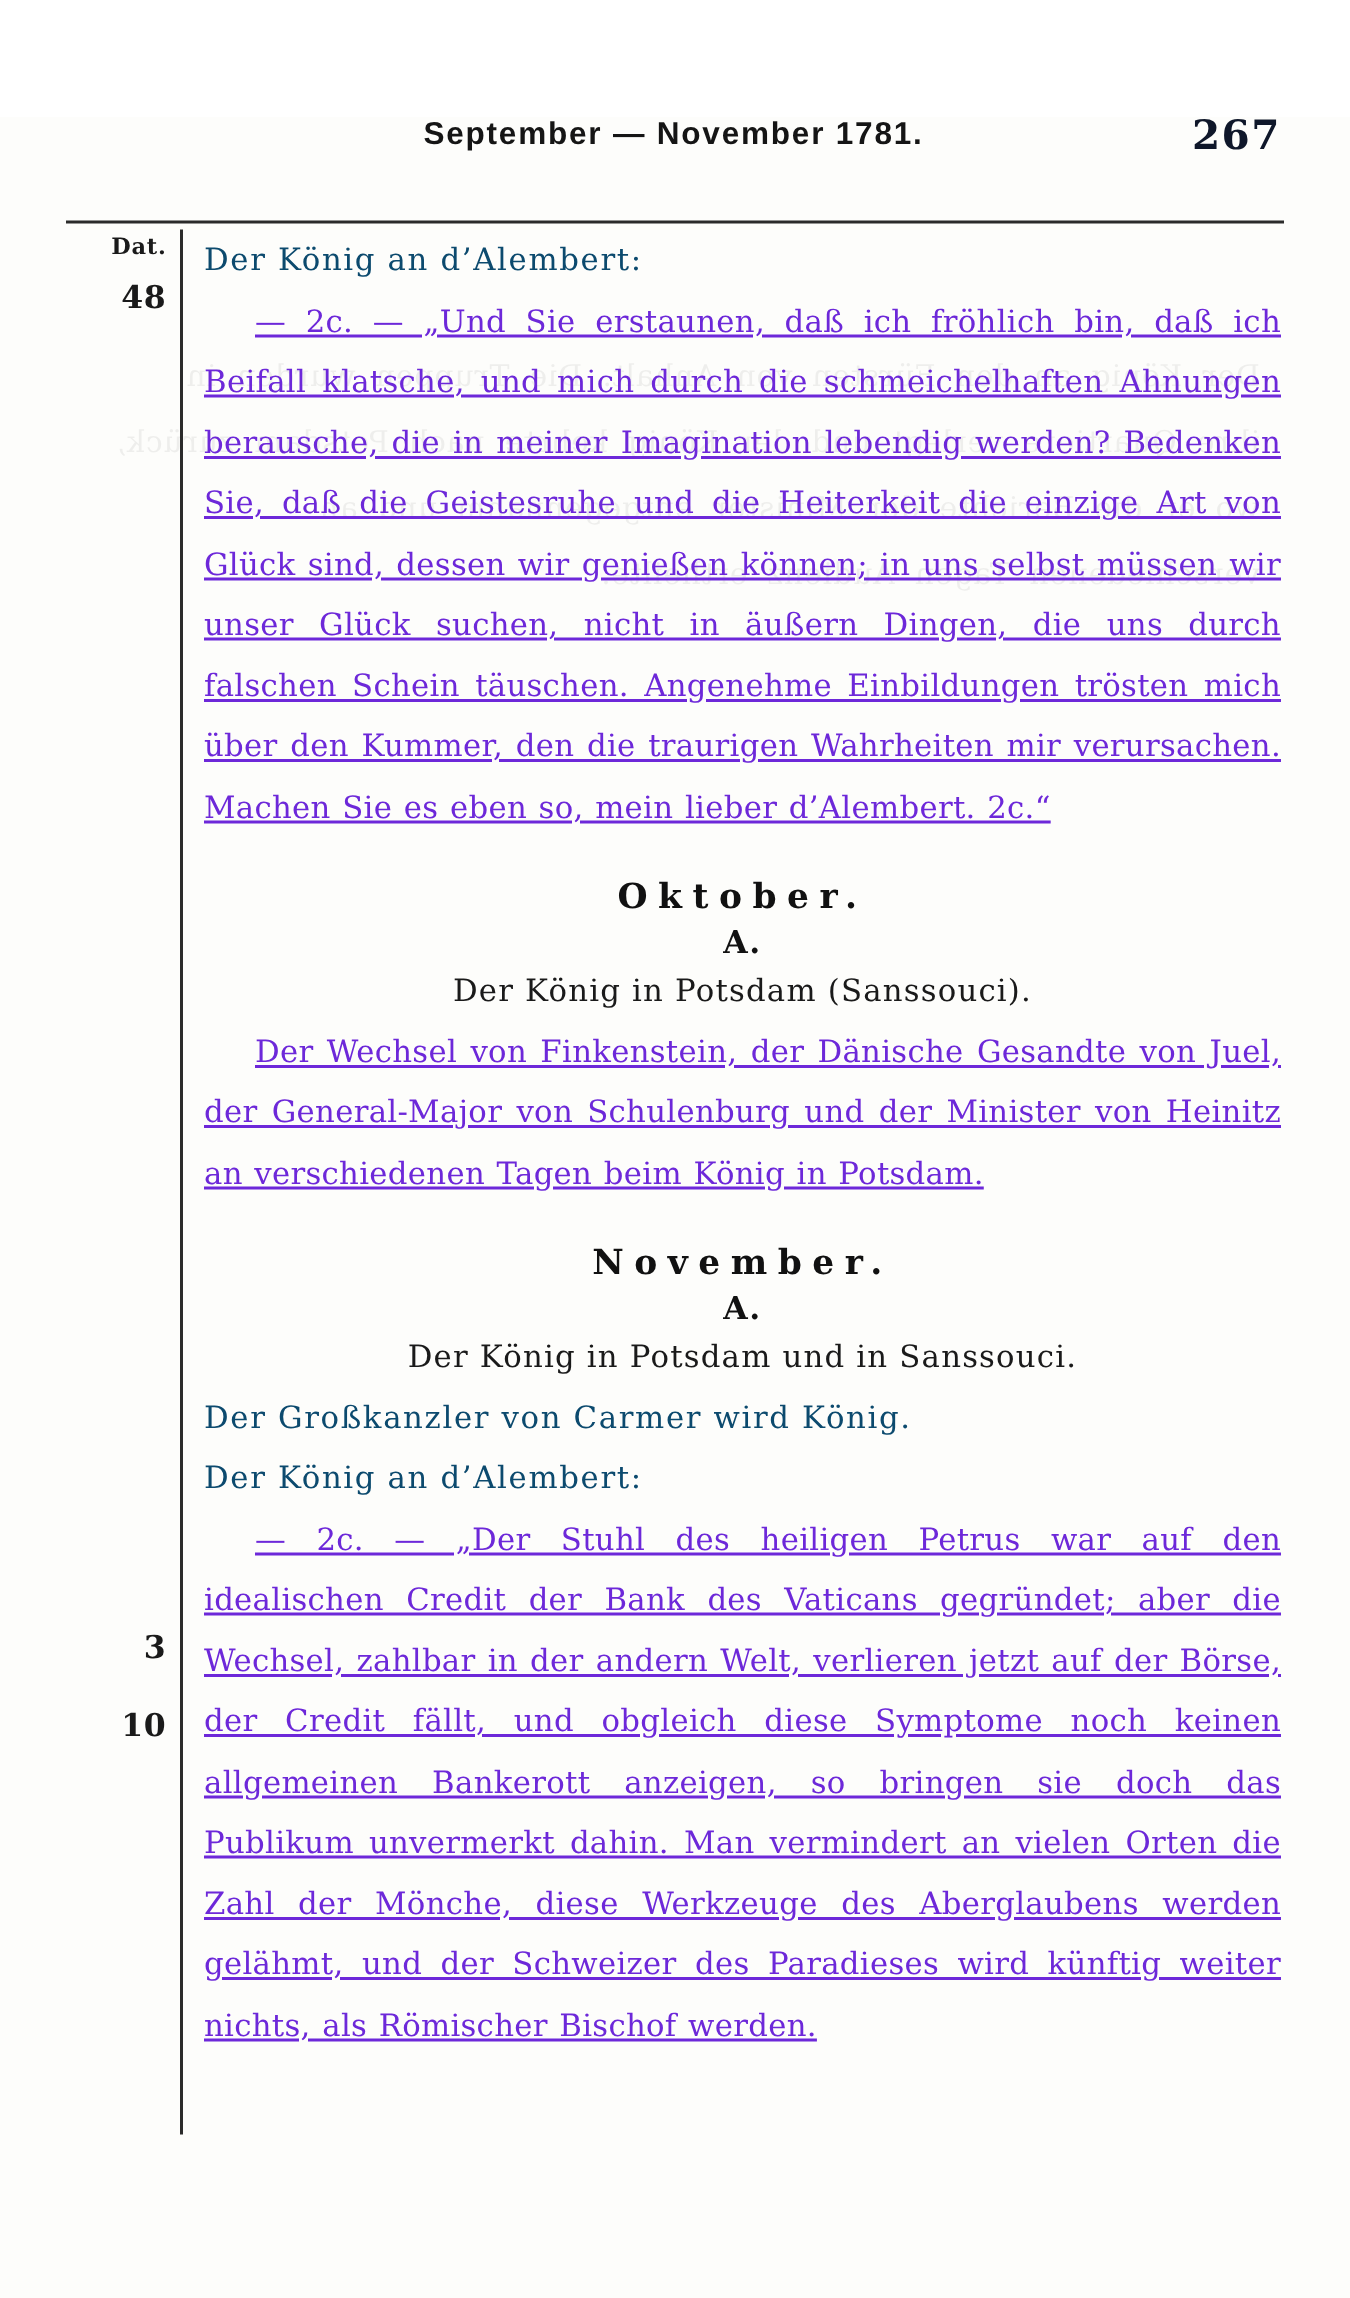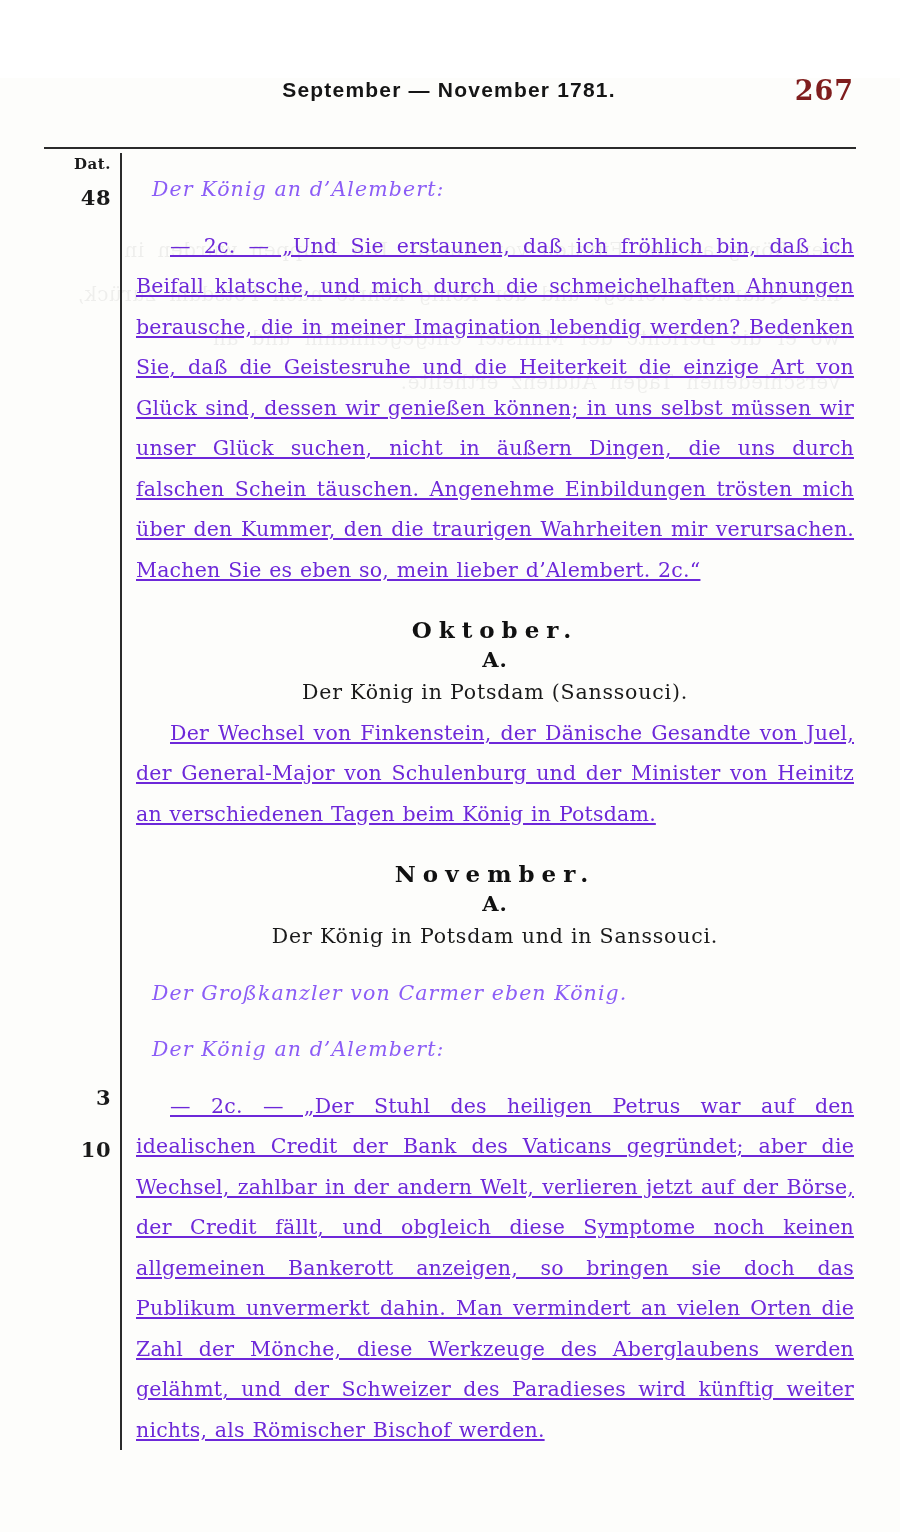--- a/index.html
+++ b/index.html
@@ -61,21 +61,21 @@
     letter-spacing: 1.2px;
     color: #151515;
   }
   .head-page {
     position: absolute;
     right: 0;
     top: -3px;
     font-weight: bold;
     font-size: 27px;
     letter-spacing: 1px;
-    color: #7f1d1d;
+    color: #0f172a;
   }
 
   .rule {
     margin: 9px 44px 0 44px;
     border-top: 2px solid #2b2b2b;
     height: 0;
   }
 
   
   .body-wrap {
@@ -121,26 +121,25 @@
     line-height: 40.5px;
     text-align: justify;
     text-justify: inter-word;
     letter-spacing: 0.2px;
     word-spacing: 1px;
     color: #6d28d9;
     text-decoration: underline;
   }
   p.para.indent { text-indent: 34px; }
   p.entry-line {
-    margin: 16px;
+    margin: 0;
     font-size: 20.5px;
     line-height: 40.5px;
     letter-spacing: 1.1px;
-    color: #8b5cf6;
-    font-style: italic;
+    color: #0c4a6e;
   }
   .sp-wide { letter-spacing: 3.4px; }
 
   .month-head {
     text-align: center;
     font-size: 23px;
     font-weight: bold;
     letter-spacing: 7px;
     margin: 26px 0 4px 0;
     color: #111;
@@ -193,21 +192,21 @@
 
         <div class="month-head">Oktober.</div>
         <div class="section-letter">A.</div>
         <p class="centered-note">Der König in Potsdam (Sanssouci).</p>
         <p class="para indent">Der Wechsel von Finkenstein, der Dänische Gesandte von Juel, der General-Major von Schulenburg und der Minister von Heinitz an verschiedenen Tagen beim König in Potsdam.</p>
 
         <div class="month-head">November.</div>
         <div class="section-letter">A.</div>
         <p class="centered-note">Der König in Potsdam und in Sanssouci.</p>
 
-        <p class="entry-line">Der Großkanzler von Carmer eben König.</p>
+        <p class="entry-line">Der Großkanzler von Carmer wird König.</p>
         <p class="entry-line">Der König an d’Alembert:</p>
         <p class="para indent">— 2c. — „Der Stuhl des heiligen Petrus war auf den idealischen Credit der Bank des Vaticans gegründet; aber die Wechsel, zahlbar in der andern Welt, verlieren jetzt auf der Börse, der Credit fällt, und obgleich diese Symptome noch keinen allgemeinen Bankerott anzeigen, so bringen sie doch das Publikum unvermerkt dahin. Man vermindert an vielen Orten die Zahl der Mönche, diese Werkzeuge des Aberglaubens werden gelähmt, und der Schweizer des Paradieses wird künftig weiter nichts, als Römischer Bischof werden.</p>
 
       </div>
     </div>
 
   </div>
 </div>
 
 </body></html>

